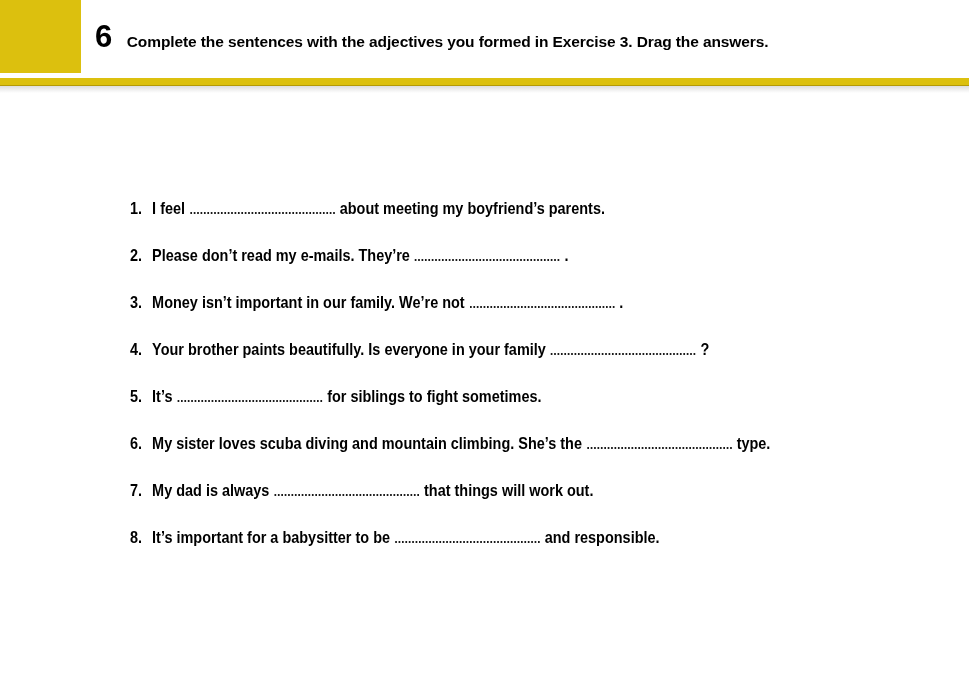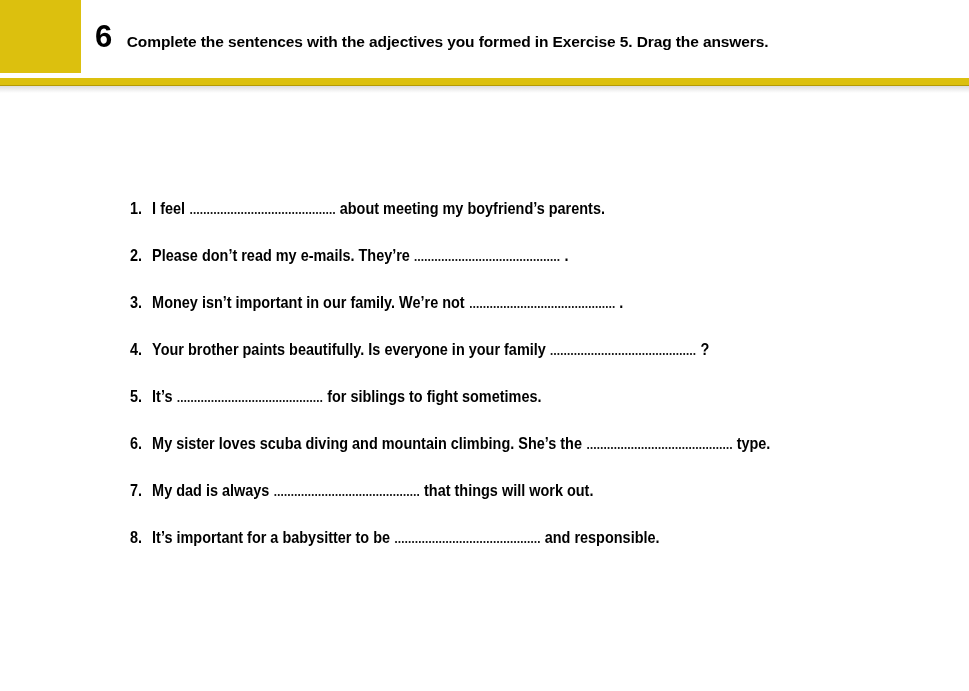--- a/index.html
+++ b/index.html
@@ -105,21 +105,21 @@
   }
 </style>
 </head>
 <body>
 
 <div class="accent-square"></div>
 <div class="accent-bar"></div>
 
 <div class="header">
   <span class="exercise-number">6</span>
-  <span class="instruction">Complete the sentences with the adjectives you formed in Exercise 5. Drag the answers.</span>
+  <span class="instruction">Complete the sentences with the adjectives you formed in Exercise 3. Drag the answers.</span>
 </div>
 
 <div class="list">
 
   <div class="row">
     <span class="num">1.</span>
     <span class="sentence"><span>I feel</span><span class="blank"></span><span>about meeting my boyfriend’s parents.</span></span>
   </div>
 
   <div class="row">

